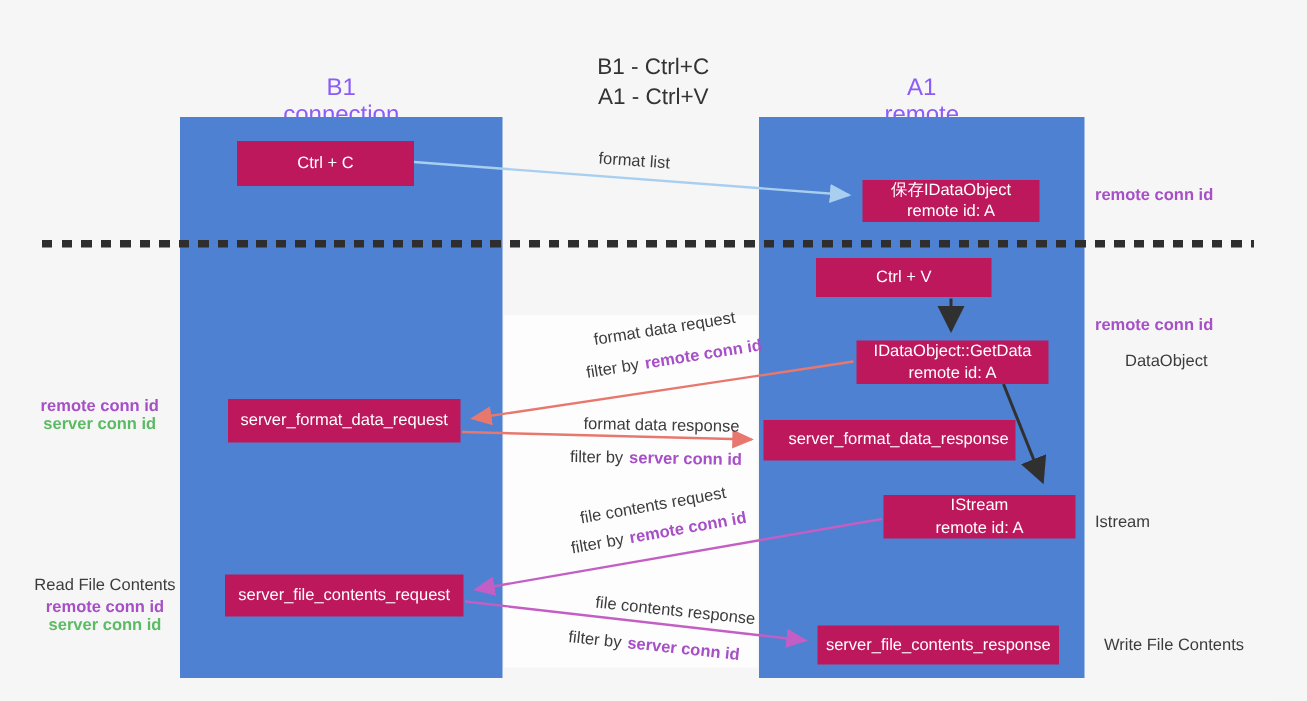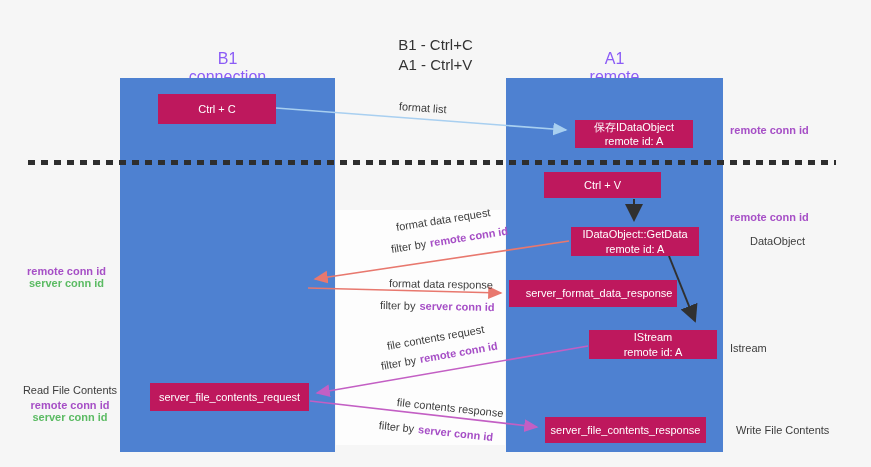--- a/index.html
+++ b/index.html
@@ -100,20 +100,23 @@
 
   <div class="box box-green" style="left:544px; top:172px; width:117px; height:26px;">
     <span>Ctrl + V</span>
   </div>
 
   <div class="box box-orange" style="left:571px; top:227px; width:128px; height:29px;">
     <span>IDataObject::GetData</span>
     <span>remote id: A</span>
   </div>
 
+  <div class="box box-orange" style="left:152px; top:266px; width:155px; height:29px;">
+    <span>server_format_data_request</span>
+  </div>
 
   <div class="box box-orange" style="left:509px; top:280px; width:156px; height:27px;padding-left:12px;">
     <span>server_format_data_response</span>
   </div>
 
   <div class="box box-orange" style="left:589px; top:330px; width:128px; height:29px;">
     <span>IStream</span>
     <span>remote id: A</span>
   </div>
 

